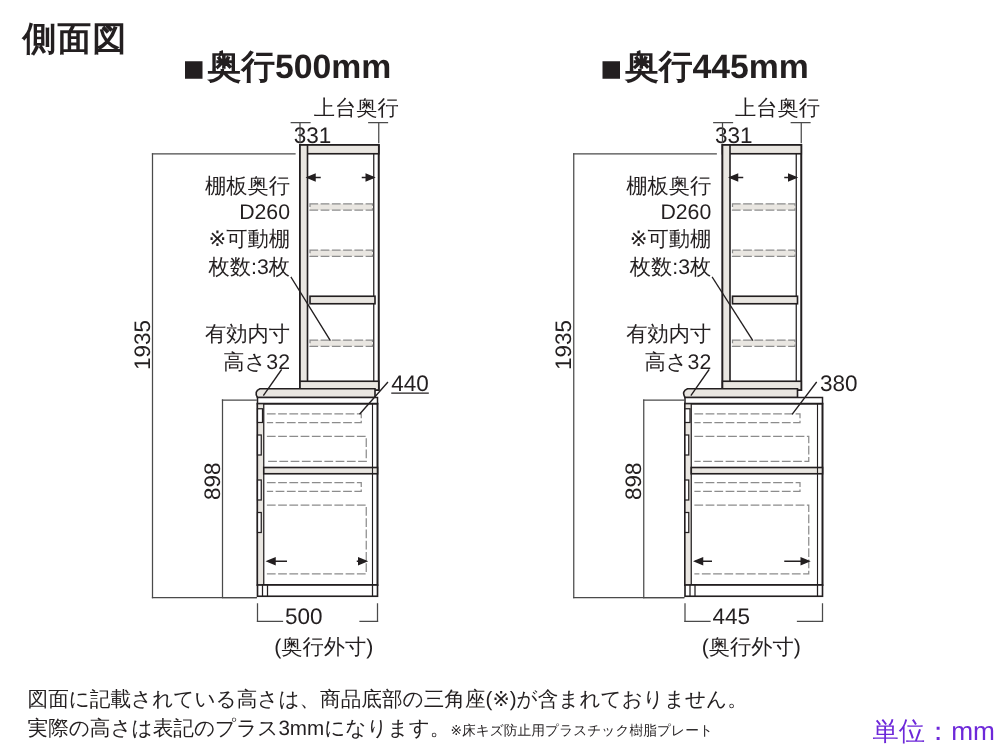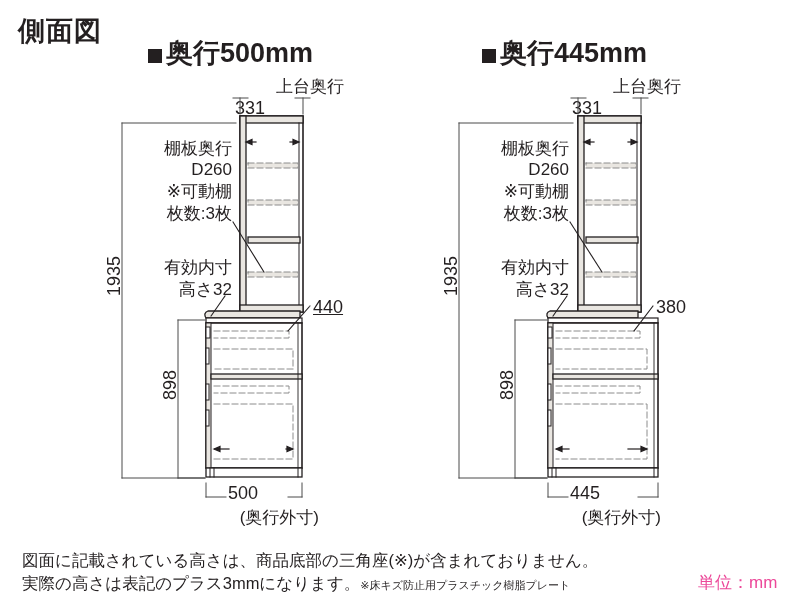--- a/index.html
+++ b/index.html
@@ -16,30 +16,30 @@
     left:18px;top:18px;font-size:27px;font-weight:700;letter-spacing:1px;
     color:#231f20;line-height:1;
   }
   .variant-heading{
     font-size:27px;font-weight:700;letter-spacing:0px;white-space:nowrap;line-height:1;
   }
   .sq{display:inline-block;width:14px;height:14px;background:#231f20;
       margin-right:4px;vertical-align:-1px;}
 
   .lbl{font-size:17px;line-height:20px;white-space:nowrap;color:#231f20;}
-  .lbl.c{text-align:right;}
+  .lbl.c{text-align:center;}
   .lbl.r{text-align:right;}
   .dim{font-size:18px;line-height:19px;white-space:nowrap;color:#231f20;}
   .vert{
     writing-mode:vertical-rl;transform:rotate(180deg);
     font-size:18px;letter-spacing:0px;white-space:nowrap;color:#231f20;
   }
   .note{font-size:16.5px;line-height:23px;white-space:nowrap;color:#231f20;}
   .note-sm{font-size:11px;color:#231f20;}
-  .unit{font-size:17px;white-space:nowrap;color:#ec4899;}
+  .unit{font-size:21px;white-space:nowrap;color:#6d28d9;}
 
   svg.draw{position:absolute;left:0;top:0;width:800px;height:600px;
            pointer-events:none;overflow:visible;}
 </style>
 </head>
 <body>
 
 <div class="page">
 
   <div class="abs" id="page-title">側面図</div>

